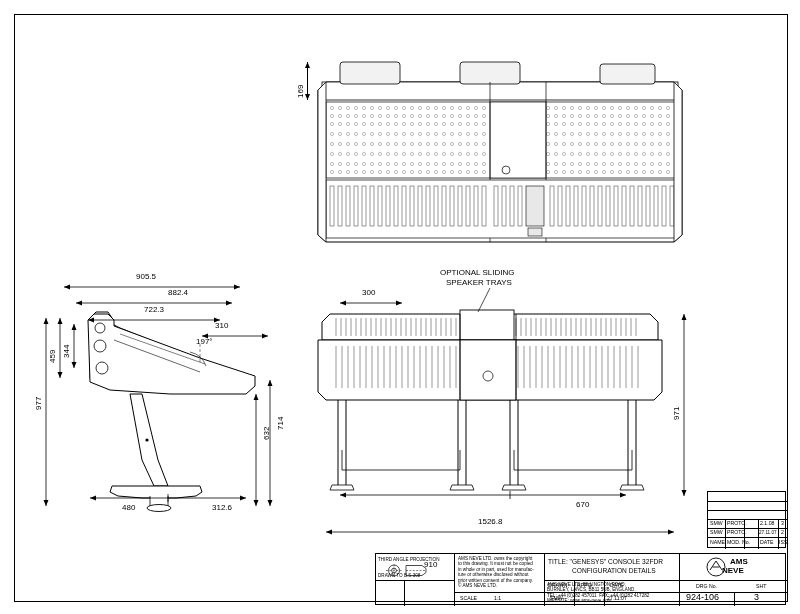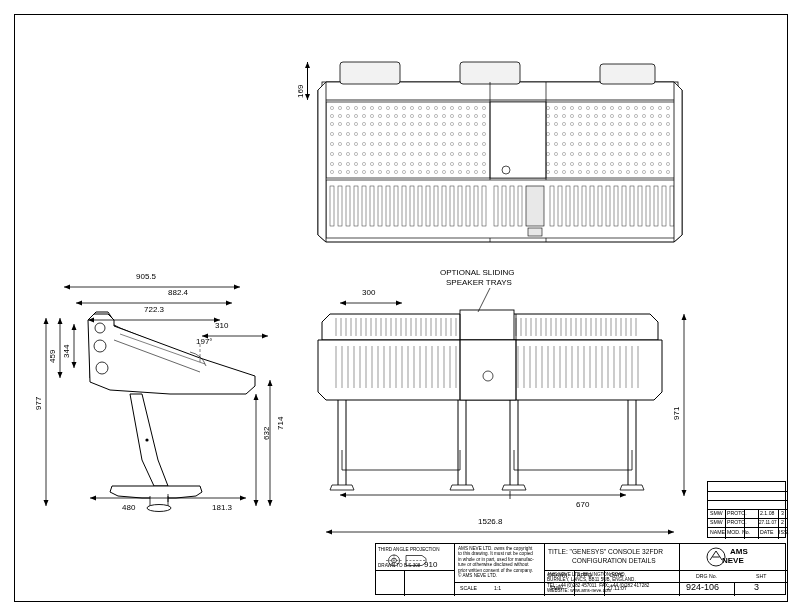--- a/index.html
+++ b/index.html
@@ -7,21 +7,21 @@
   #sheet{position:relative;width:800px;height:614px;overflow:hidden;background:#fff;padding-left:12px;}
   .frame{position:absolute;left:14px;top:14px;width:772px;height:586px;border:1.2px solid #000;}
   .lbl{position:absolute;font-size:8px;line-height:9px;white-space:pre;letter-spacing:0px;}
   .lbl.c{text-align:center;}
   .dim{position:absolute;font-size:8px;line-height:9px;white-space:nowrap;}
   .vline{position:absolute;background:#000;width:1px;}
   .hline{position:absolute;background:#000;height:1px;}
   .rot90{transform:rotate(-90deg);transform-origin:0 0;}
   svg{display:block;}
   
-  .tb{position:absolute;box-sizing:border-box;border:1px solid #000;}
+  .tb{position:absolute;box-sizing:border-box;border:1px solid #000;margin-top:10px;}
   .tbt{position:absolute;font-size:6.5px;line-height:7.5px;white-space:pre;}
   .tiny{font-size:5.2px;line-height:6px;}
   .tiny2{font-size:4.6px;line-height:5.4px;}
 </style>
 </head>
 <body>
 
 <div id="sheet">
   <div class="frame"></div>
 
@@ -505,21 +505,21 @@
   </svg>
 
   <div class="dim rot90" style="left:262px;top:440px;">632</div>
   <svg style="position:absolute;left:252px;top:392px;" width="8" height="116">
     <line x1="4" y1="2" x2="4" y2="114" stroke="#000" stroke-width="0.8"></line>
     <polygon points="4,2 1.5,8 6.5,8" fill="#000"></polygon>
       <polygon points="4,114 1.5,108 6.5,108" fill="#000"></polygon>
   </svg>
 
   <div class="dim" style="left:122px;top:503px;">480</div>
-  <div class="dim" style="left:212px;top:503px;">181.3</div>
+  <div class="dim" style="left:212px;top:503px;">312.6</div>
   <svg style="position:absolute;left:88px;top:494px;" width="160" height="8">
     <line x1="2" y1="4" x2="158" y2="4" stroke="#000" stroke-width="0.8"></line>
     <polygon points="2,4 8,1.5 8,6.5" fill="#000"></polygon>
       <polygon points="158,4 152,1.5 152,6.5" fill="#000"></polygon>
     <line x1="80" y1="0" x2="80" y2="8" stroke="#000" stroke-width="0.8"></line>
   </svg>
 
   <div style="position:absolute;left:310px;top:300px;">
     <svg width="360" height="210" viewBox="0 0 360 210">
 

